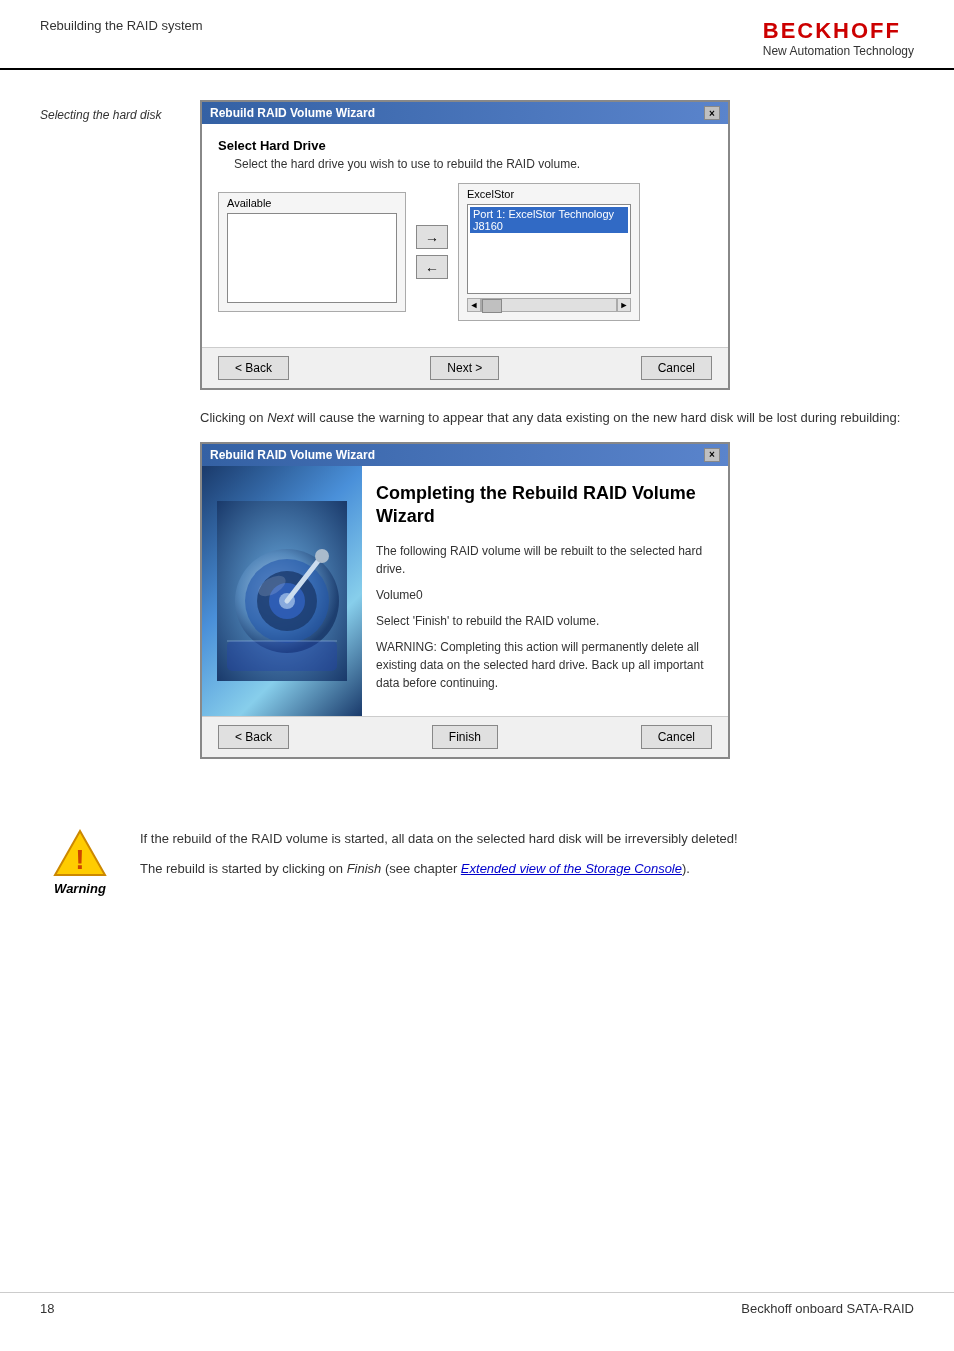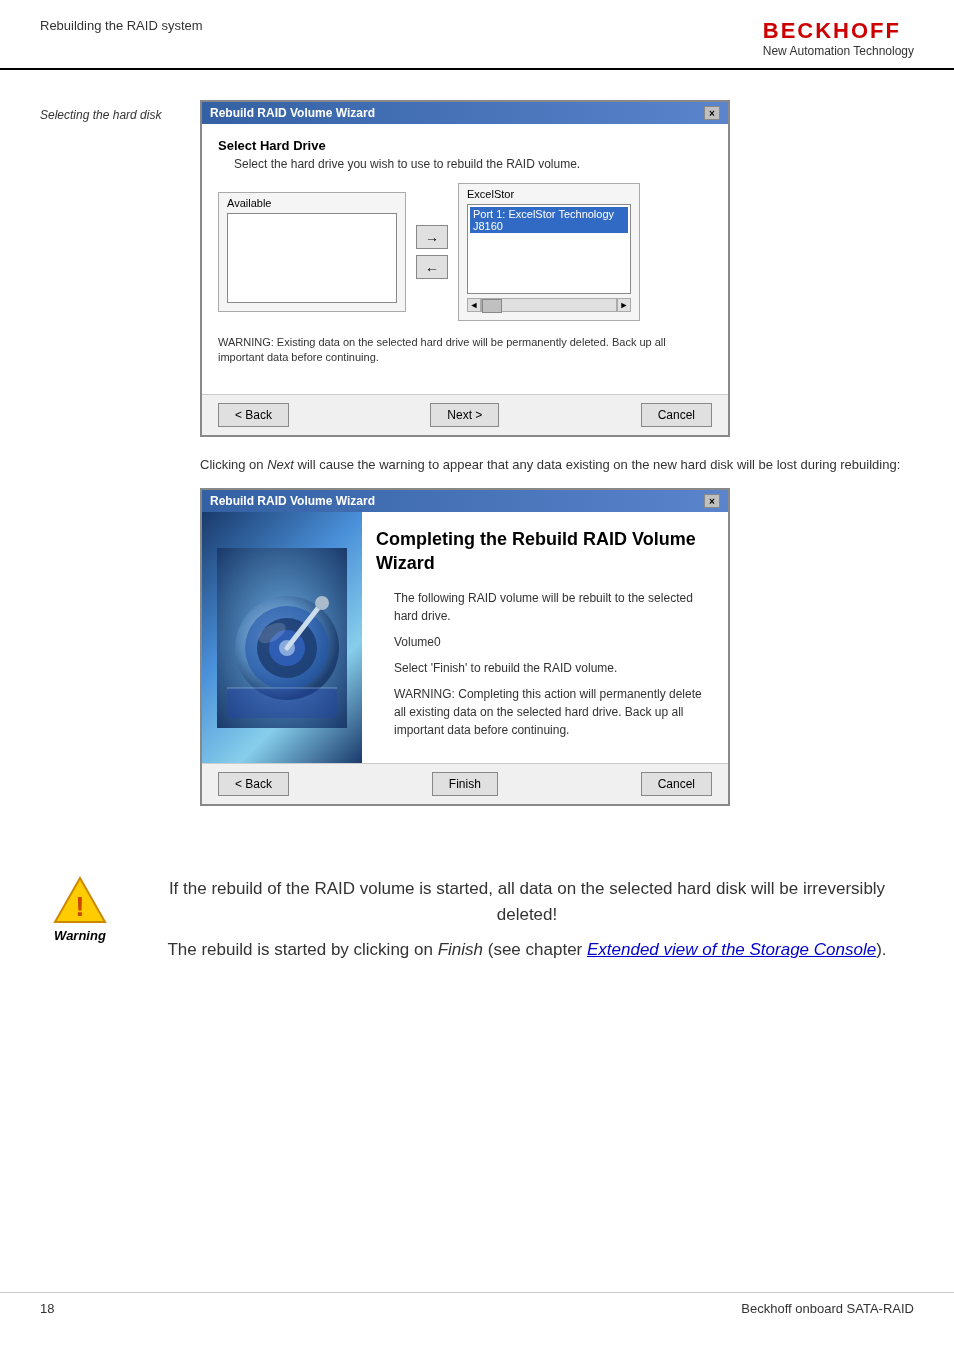--- a/index.html
+++ b/index.html
@@ -270,21 +270,20 @@
       font-size: 18px;
       font-weight: bold;
       color: #000;
       line-height: 1.3;
       margin-bottom: 14px;
     }
     .completing-body {
       font-size: 12px;
       color: #333;
       line-height: 1.5;
-      margin-left: 18px;
     }
     .completing-body p {
       margin-bottom: 8px;
     }
 
     
     .warning-section {
       display: flex;
       padding: 20px 40px 20px 40px;
       align-items: flex-start;
@@ -304,25 +303,24 @@
     .warning-label {
       font-weight: bold;
       font-style: italic;
       font-size: 13px;
       margin-top: 4px;
     }
     .warning-text-area {
       flex: 1;
     }
     .warning-text {
-      font-size: 17px;
+      font-size: 13px;
       color: #333;
       line-height: 1.5;
       margin-bottom: 10px;
-      text-align: center;
     }
     .warning-link {
       color: #0000cc;
       text-decoration: underline;
       font-style: italic;
     }
 
     
     .page-footer {
       position: absolute;
@@ -382,21 +380,20 @@
             <div class="drive-scrollbar">
               <div class="scrollbar-arrow">◄</div>
               <div class="scrollbar-track">
                 <div class="scrollbar-thumb"></div>
               </div>
               <div class="scrollbar-arrow">►</div>
             </div>
           </div>
         </div>
 
-        <div class="wizard-warning">WARNING: Existing data on the selected hard drive will be permanently deleted. Back up all important data before continuing.</div>
       </div>
       <div class="wizard-footer">
         <div class="wizard-btn">&lt; Back</div>
         <div class="wizard-btn-primary">Next &gt;</div>
         <div class="wizard-btn">Cancel</div>
       </div>
     </div>
 
     <div class="narrative">
       <span>Clicking on </span><em>Next</em><span> will cause the warning to appear that any data existing on the new hard disk will be lost during rebuilding:</span>

